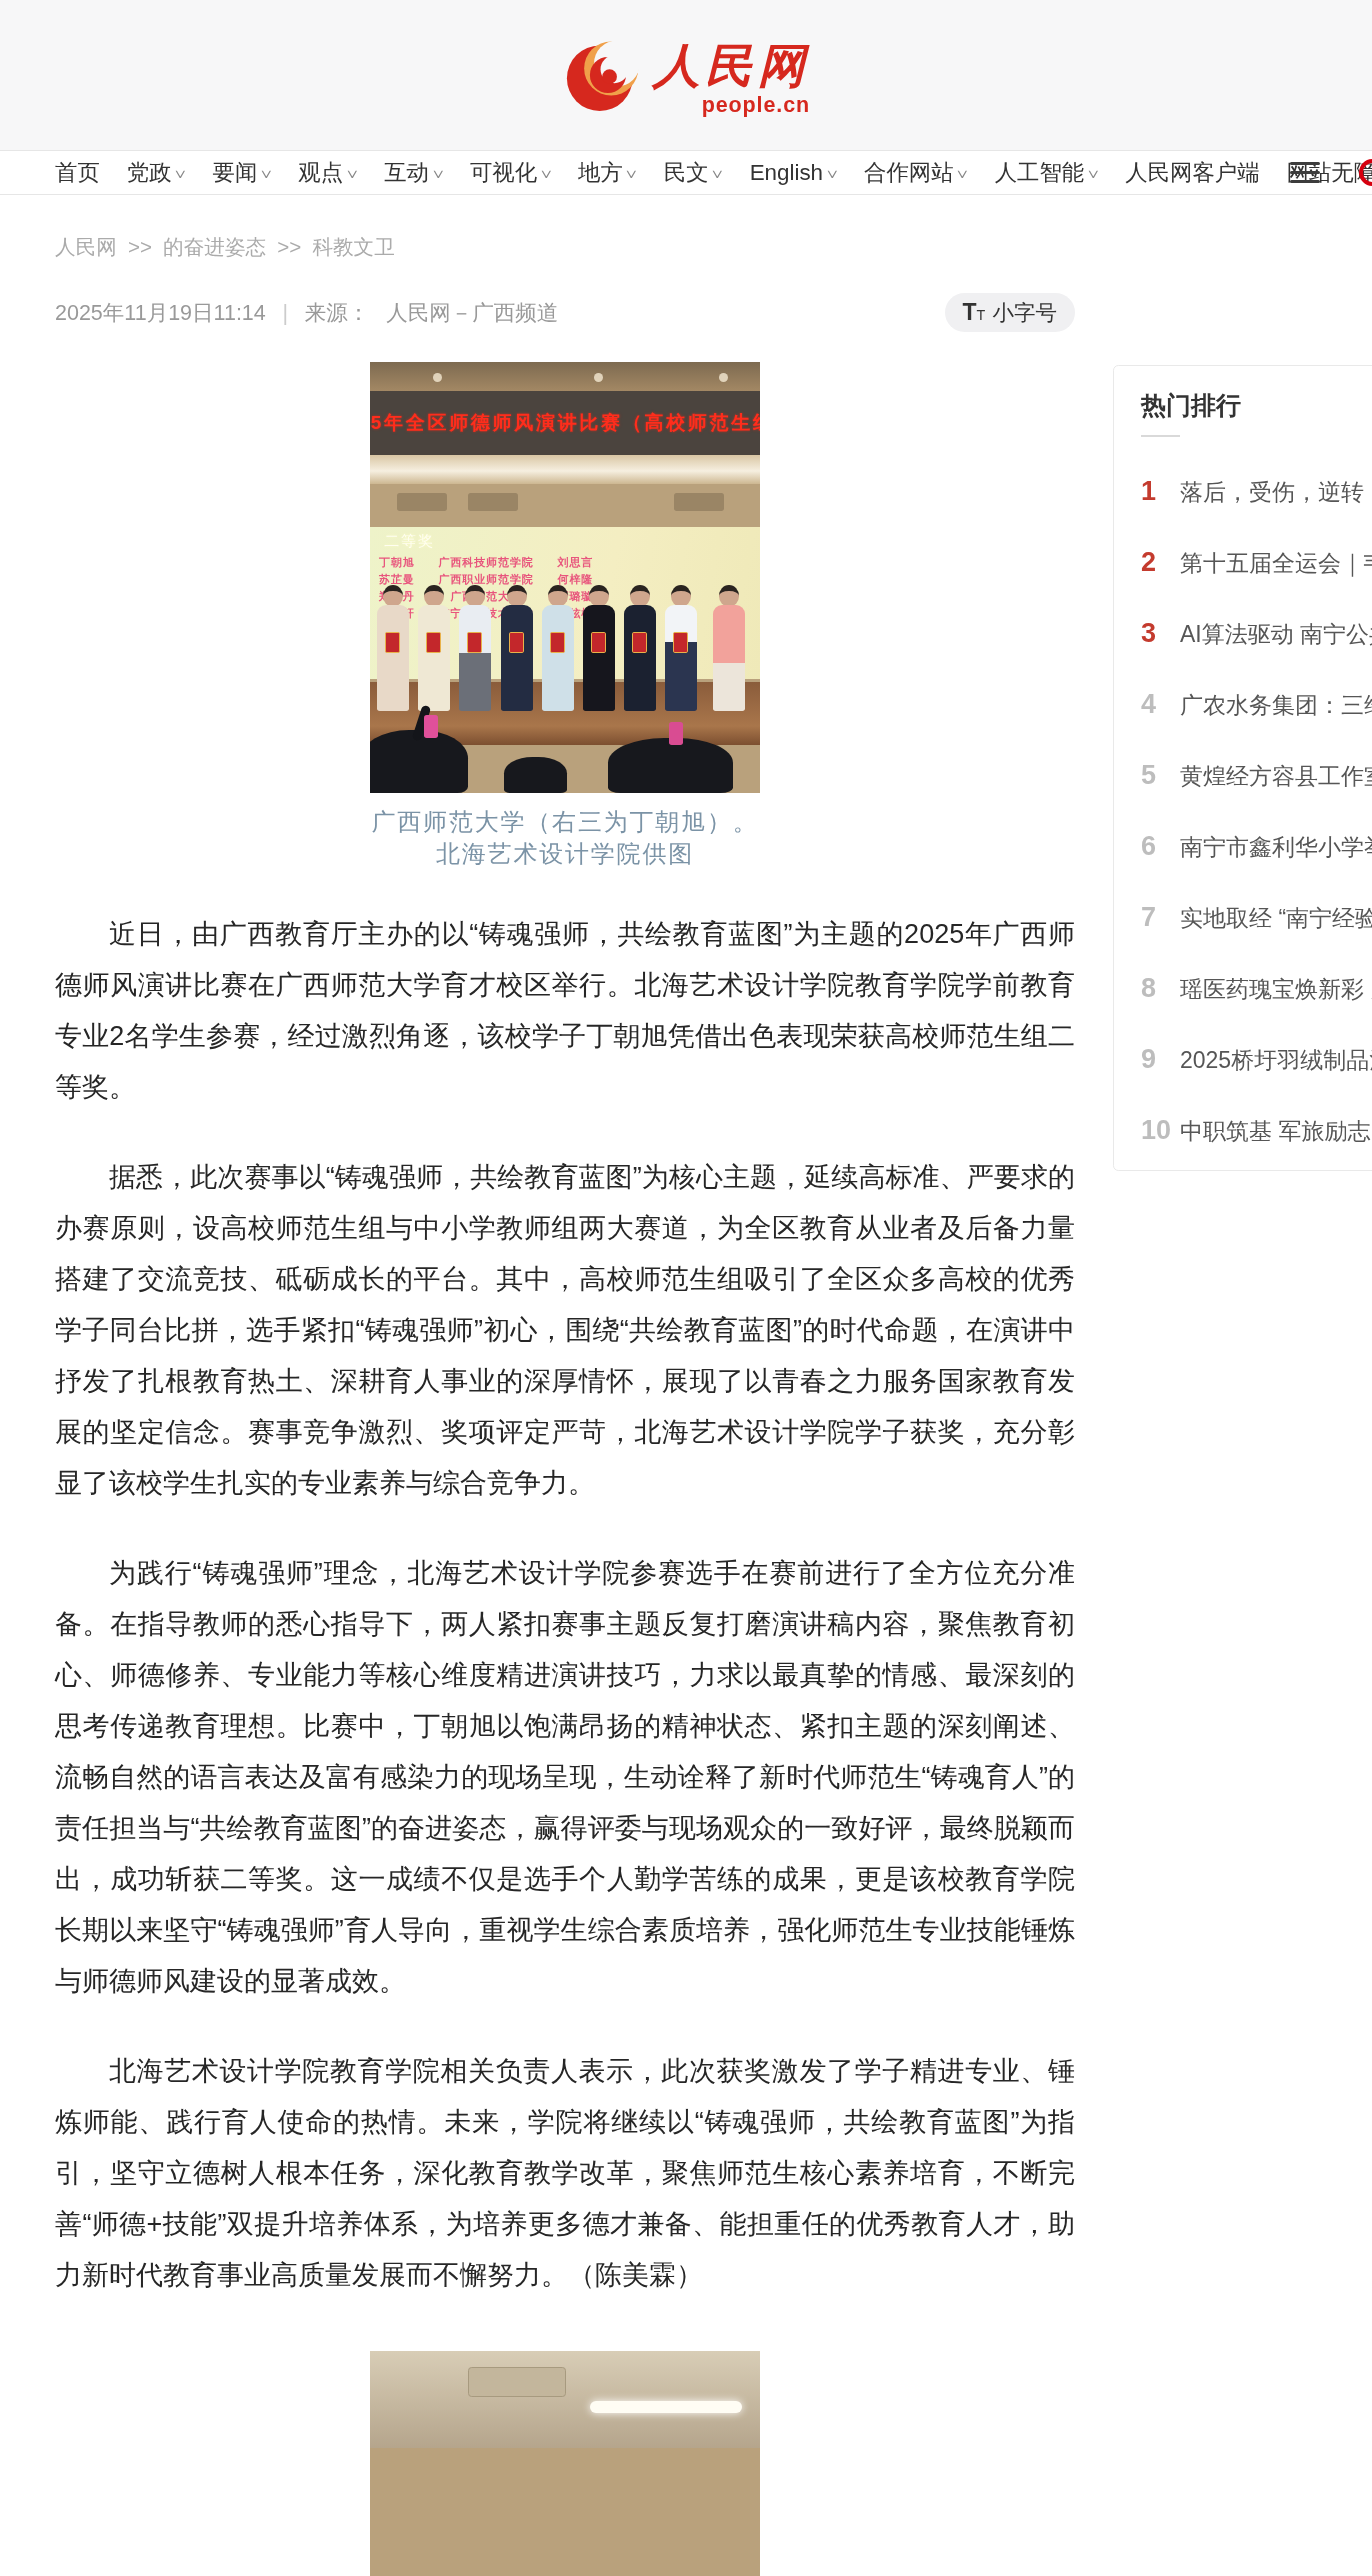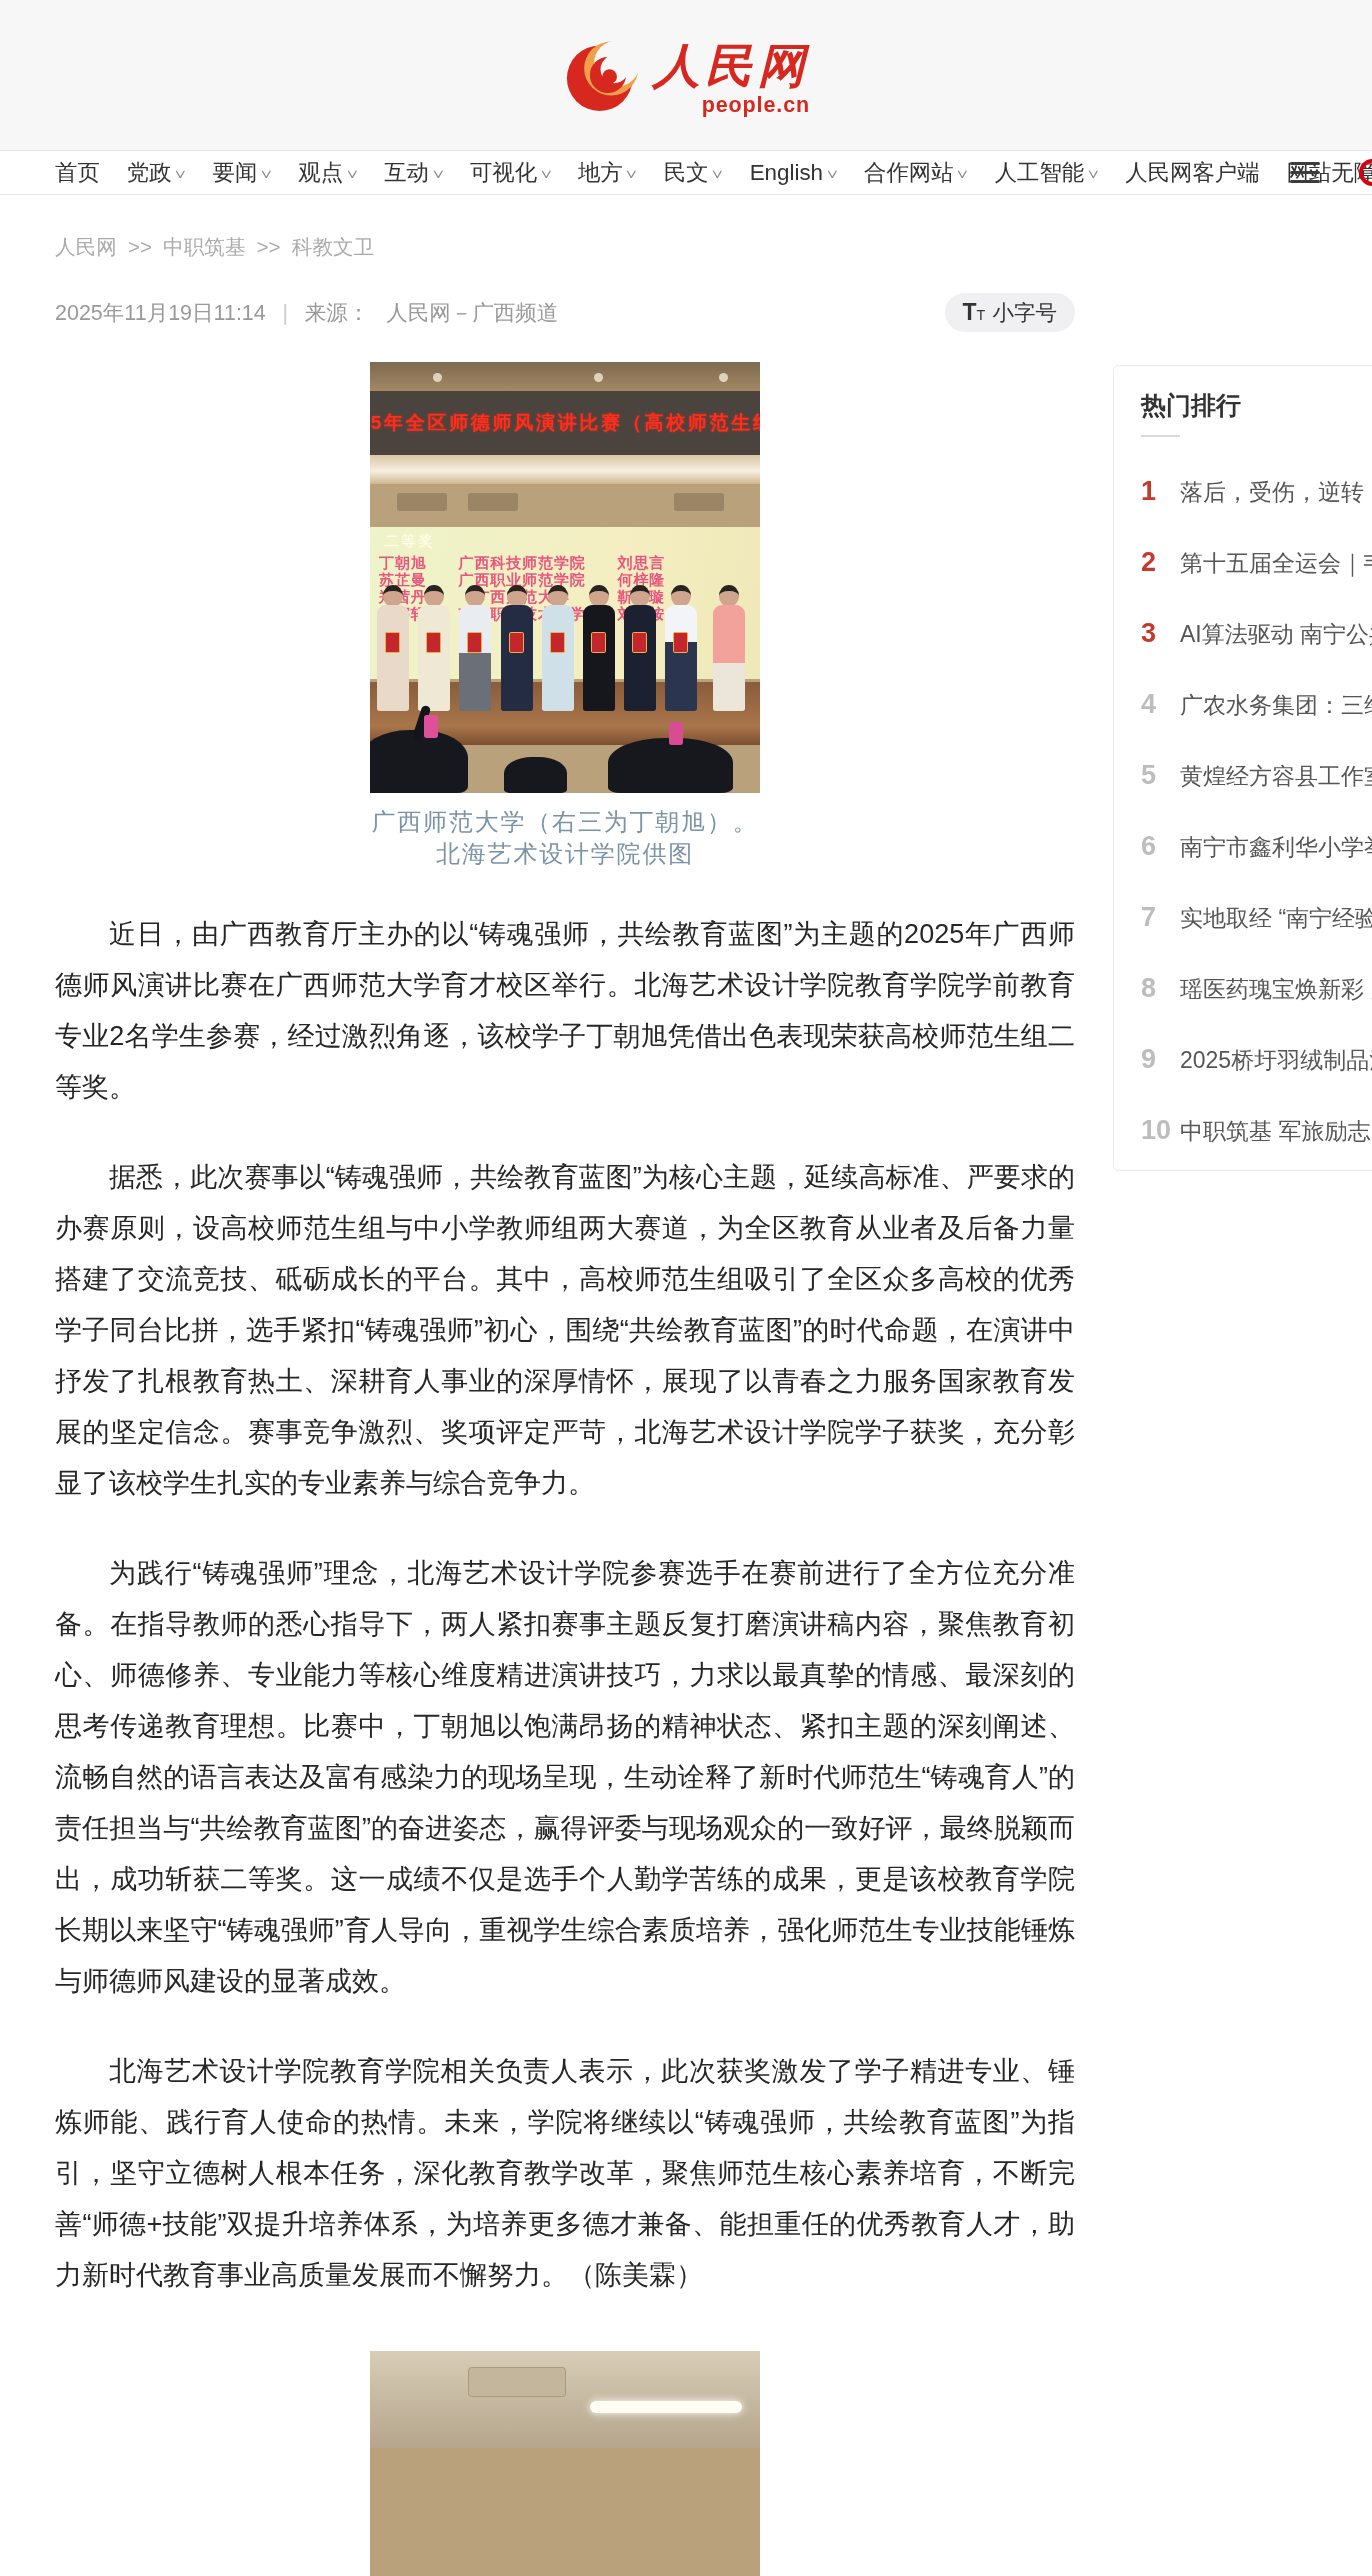--- a/index.html
+++ b/index.html
@@ -62,21 +62,21 @@
     color:#ff2d1c; margin-left:-12.5px; text-shadow:0 0 2.7px rgba(255,40,20,.6); }
   .p1-lightwall { position:absolute; left:0; top:93px; width:100%; height:29px;
     background:linear-gradient(#d9c6a4,#f6efe0 55%,#cdb791); }
   .p1-ceiling2 { position:absolute; left:0; top:122px; width:100%; height:43px; background:#b9a17c; }
   .p1-vent { position:absolute; top:9px; width:50px; height:18px; background:#9a8565; border-radius:2.7px; }
   .p1-screen { position:absolute; left:0; top:165px; width:100%; height:152px;
     background:linear-gradient(100deg,#eef3c9,#f4eec2 60%,#efe9b8); }
   .p1-award { position:absolute; left:14.3px; top:5.4px; color:#fffef0; font-size:15px; font-weight:400;
     text-shadow:0 0 3.6px rgba(255,255,200,.9); letter-spacing:1.8px; }
   .p1-rows { position:absolute; left:9px; top:27px; width:372px; }
-  .p1-rows div { font-size:15px; letter-spacing:0.9px; color:#e8557d; font-weight:700;
+  .p1-rows div { font-size:11px; letter-spacing:0.9px; color:#e8557d; font-weight:700;
     line-height:17px; filter:blur(0.4px); white-space:nowrap; }
   .stage { position:absolute; left:0; bottom:48px; width:100%; height:63px;
     background:linear-gradient(#8a5c3b,#a9764b 70%,#7c4f30); }
   .person { position:absolute; bottom:82px; width:32px; }
   .person .head { width:19.7px; height:21.5px; border-radius:50%; background:#cfa68d; margin:0 auto;
     border-top:6.3px solid #2a2420; }
   .person .body { width:32px; height:106px; border-radius:9px 9px 2.7px 2.7px; margin-top:-1.8px; }
   .person .cert { position:absolute; left:8px; top:47px; width:15px; height:20.6px;
     background:#c3272b; border:1.8px solid #e9b24a; border-radius:1.8px; }
   .fg { position:absolute; bottom:0; left:0; width:100%; height:77px; }
@@ -182,21 +182,21 @@
           <i></i>
           <i></i>
         </div>
       <div class="search-ring"></div>
     </div>
   </div>
 
   <div class="breadcrumb">
     <a>人民网</a>
     <span class="crumb-sep">&gt;&gt;</span>
-    <a>中职筑基</a>
+    <a>的奋进姿态</a>
     <span class="crumb-sep">&gt;&gt;</span>
     <a>科教文卫</a>
   </div>
 
   <div class="article">
 
     <div class="meta-row">
       <div class="meta-left">
         <span>2025年11月19日11:14</span>
         <span class="meta-sep">|</span>

